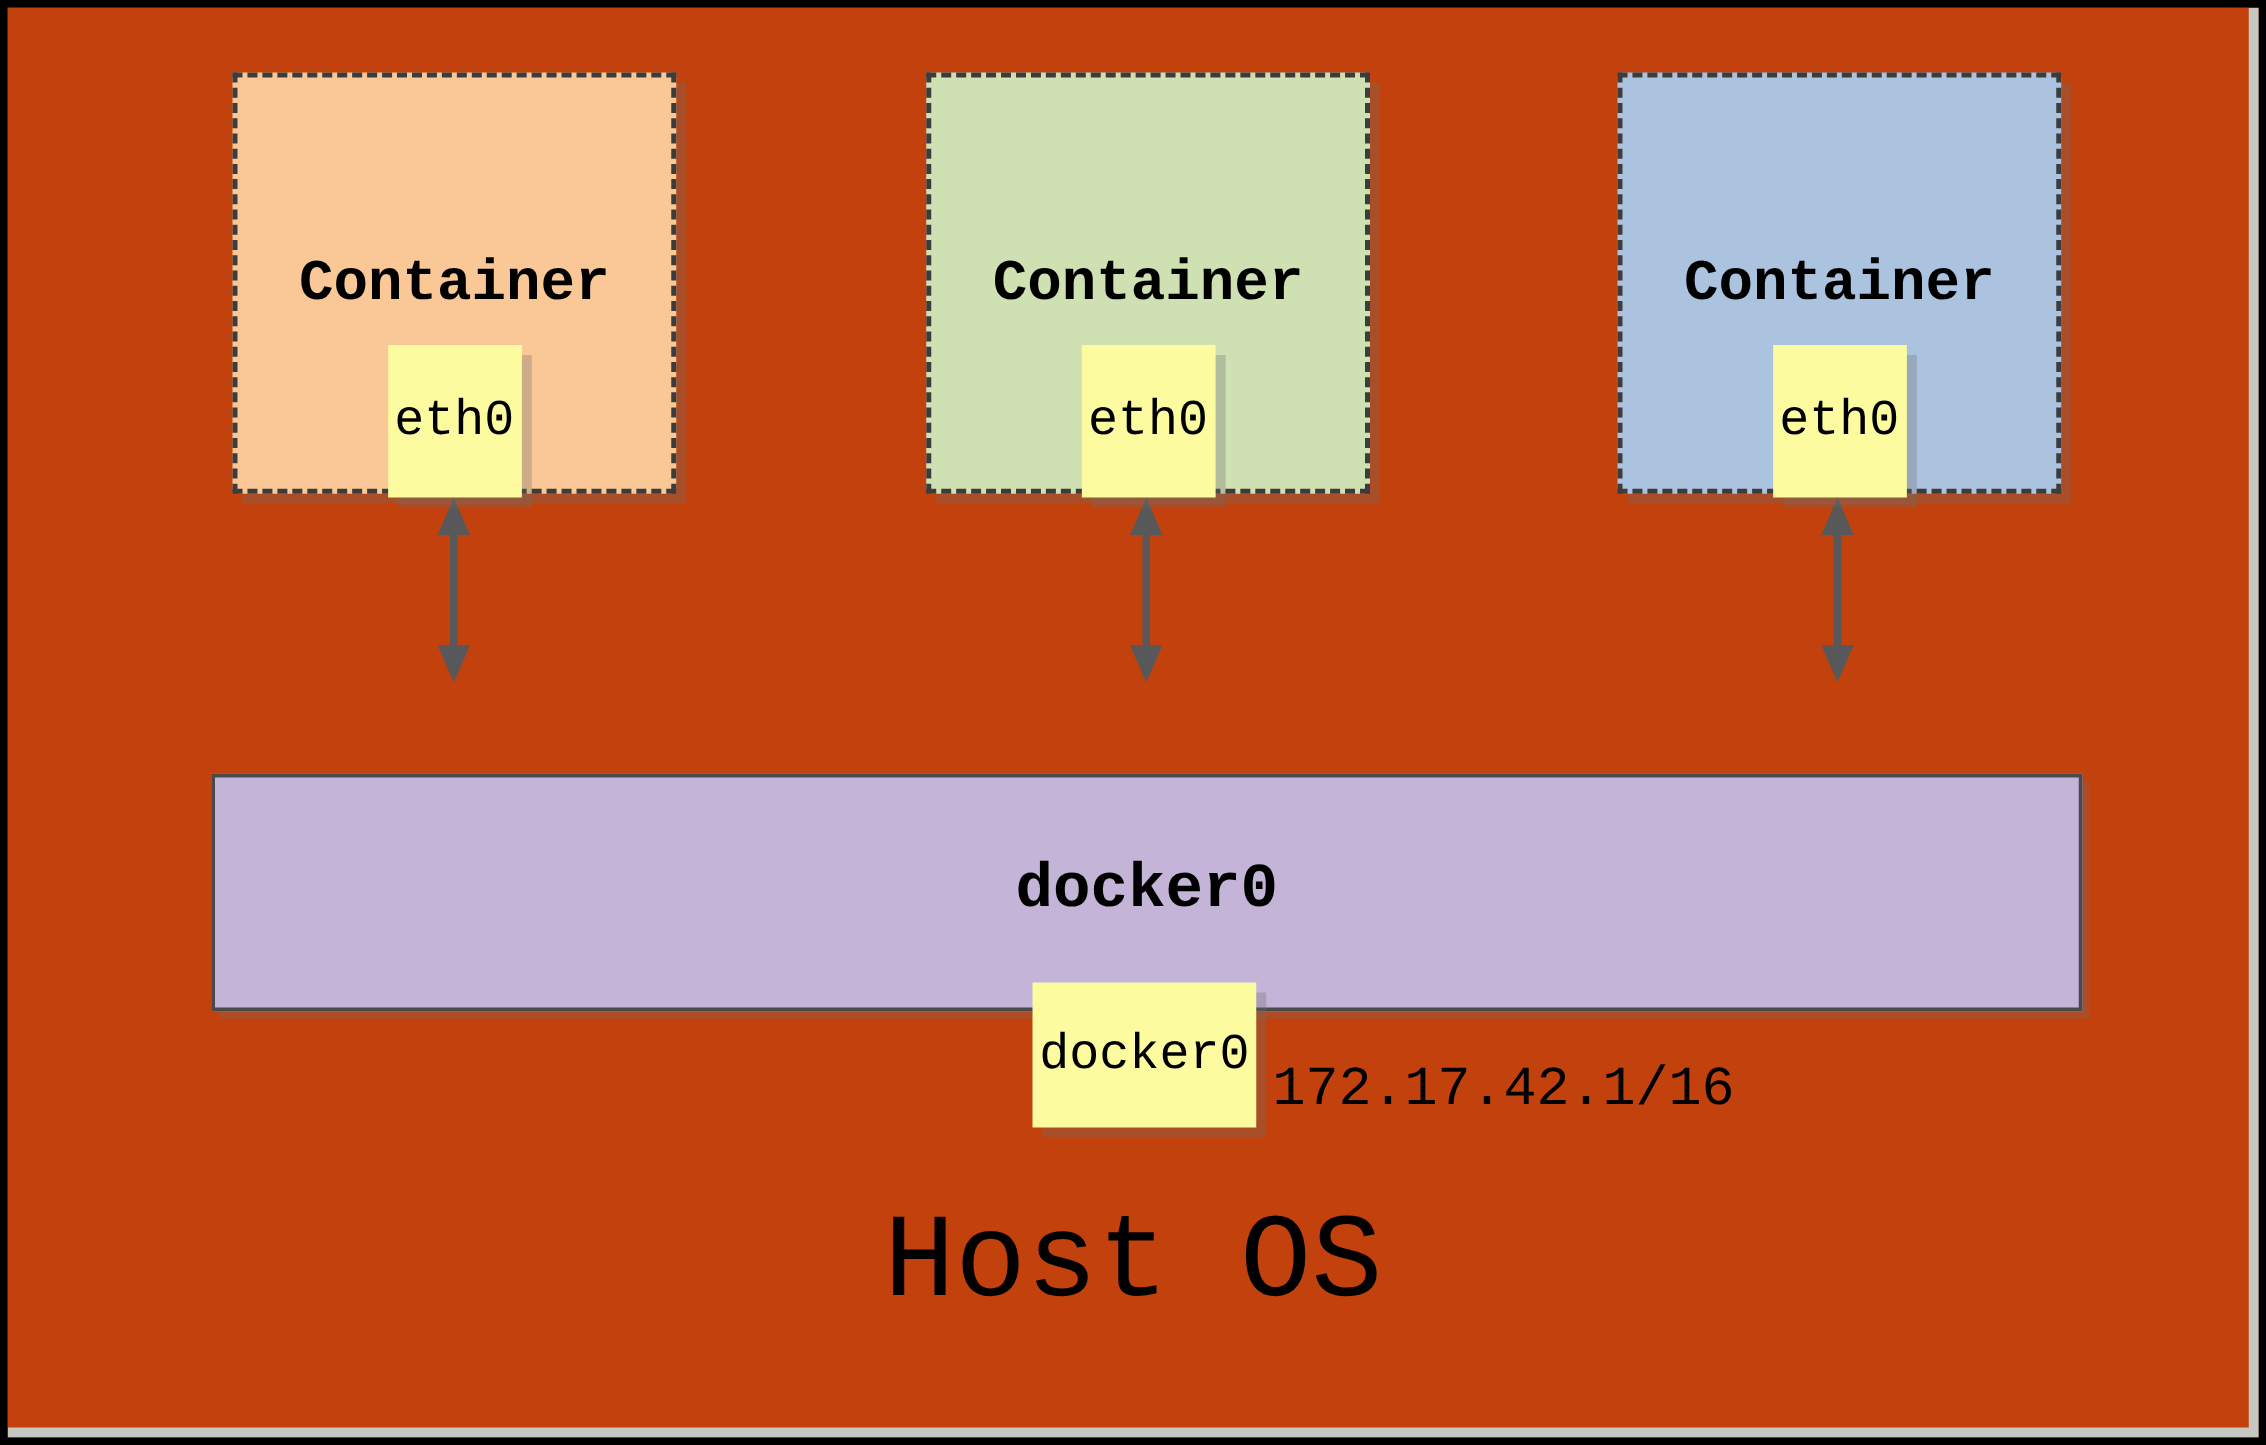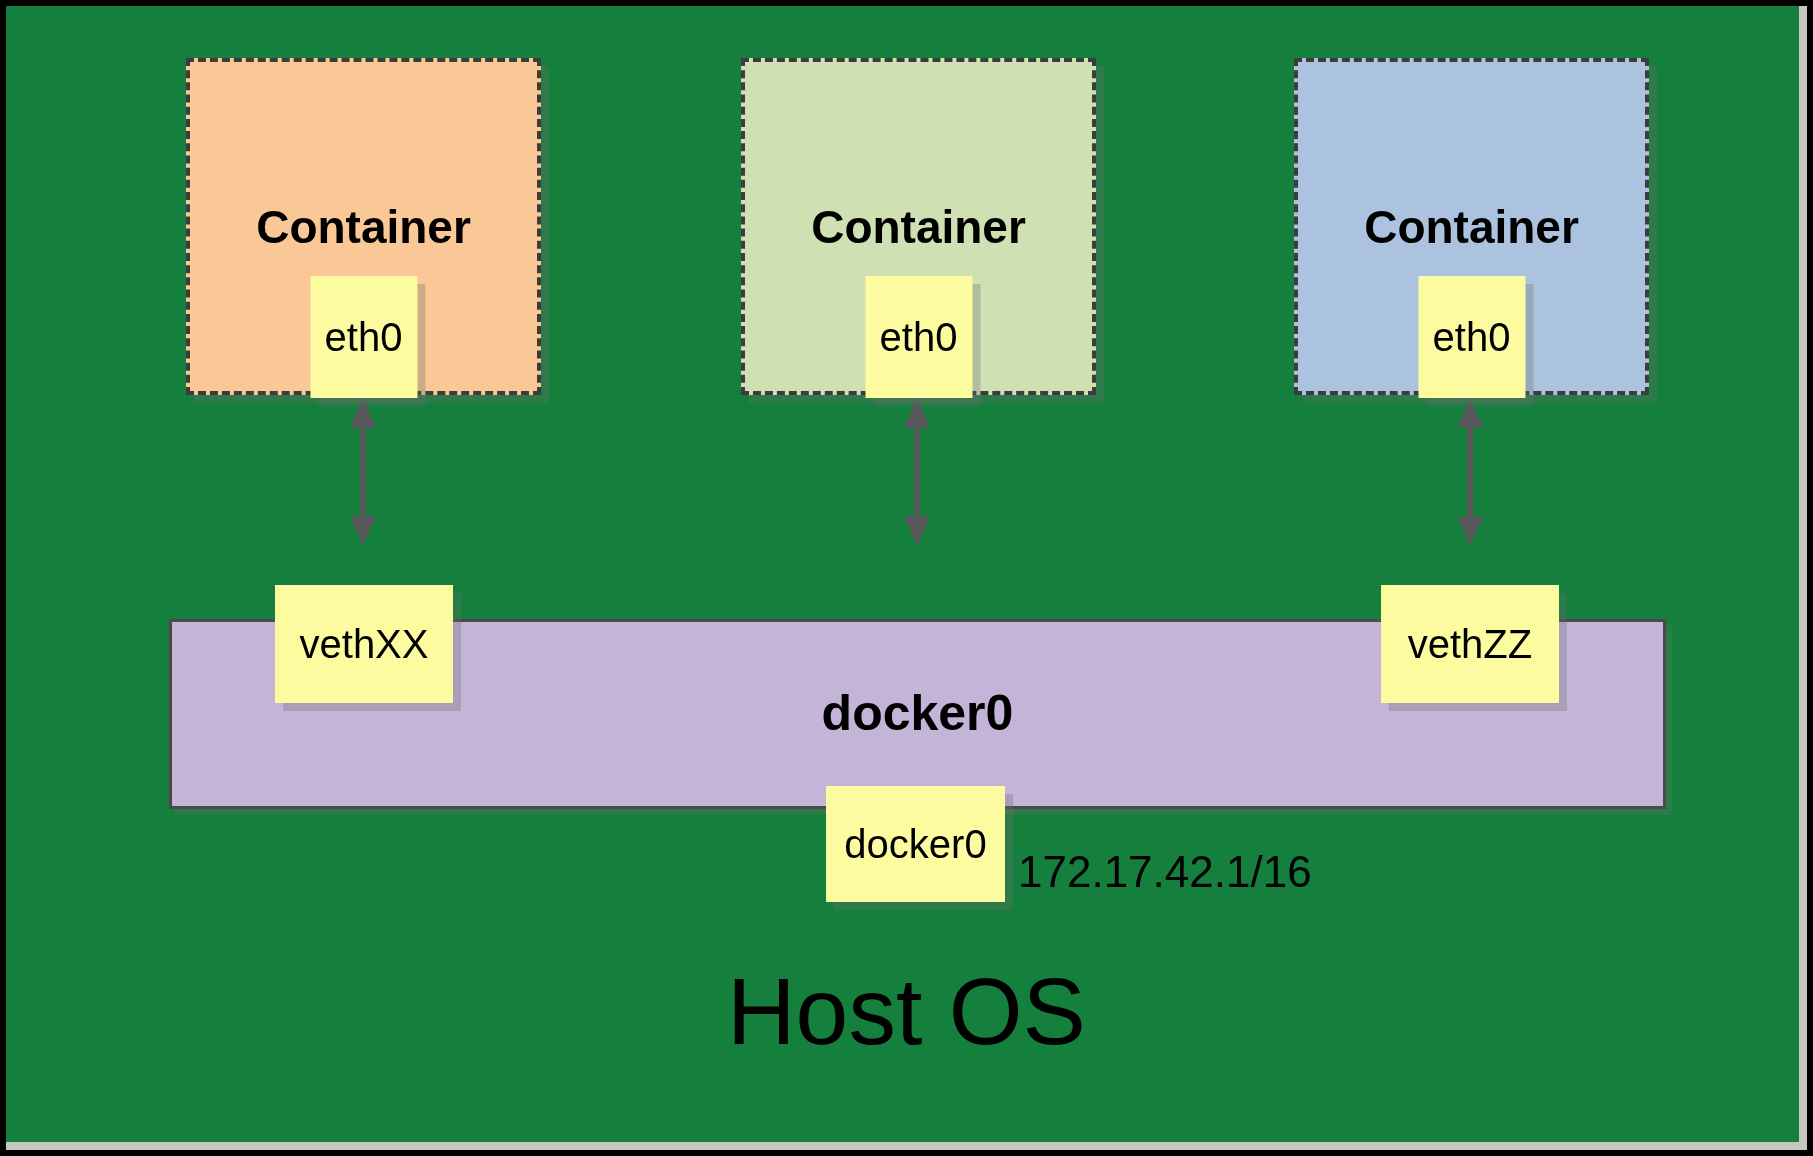--- a/index.html
+++ b/index.html
@@ -1,24 +1,24 @@
 <!DOCTYPE html>
 <html><head>
 <meta charset="utf-8">
 <style>
   html,body{margin:0;padding:0;background:#000;}
   .frame{
     position:relative;
     width:1813px;height:1156px;
     box-sizing:border-box;
-    background:#15803d;
+    background:#c2410c;
     border:6px solid #000;
     box-shadow:inset -8px -8px 0 0 #C7C7C2;
     overflow:hidden;
-    font-family:Liberation Sans, sans-serif;
+    font-family:Liberation Mono, monospace;
     color:#000;
   }
   .container-box{
     position:absolute;
     top:52px;width:355px;height:337px;
     box-sizing:border-box;
     border:4px dashed #3C3C3C;
     box-shadow:8px 8px 0 0 rgba(110,110,110,.30);
   }
   .container-title{
@@ -115,26 +115,20 @@
   </div>
   <div class="arrow" style="left:1451px">
     <div class="head-up"></div>
     <div class="shaft"></div>
     <div class="head-down"></div>
   </div>
 
   <div class="bridge-band" style="background: rgb(195, 180, 216);"></div>
   <div class="bridge-label">docker0</div>
 
-  <div class="badge veth-badge" style="left:269px">
-    <span>vethXX</span>
-  </div>
-  <div class="badge veth-badge" style="left:1375px">
-    <span>vethZZ</span>
-  </div>
 
   <div class="badge docker0-badge">
     <span>docker0</span>
   </div>
   <div class="ip-label">172.17.42.1/16</div>
 
   <div class="host-label">Host OS</div>
 
 </div>
 

